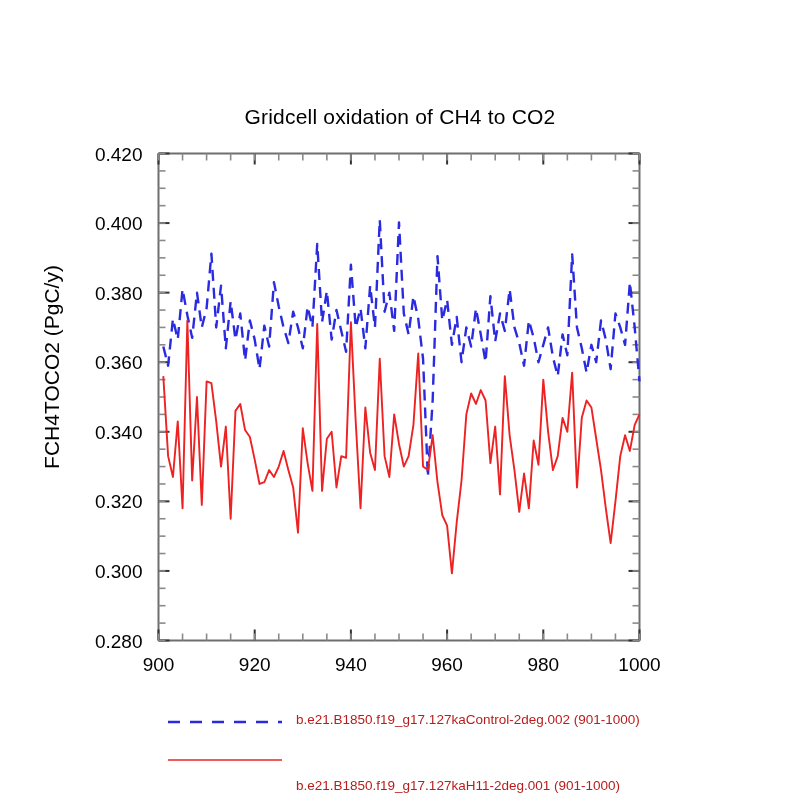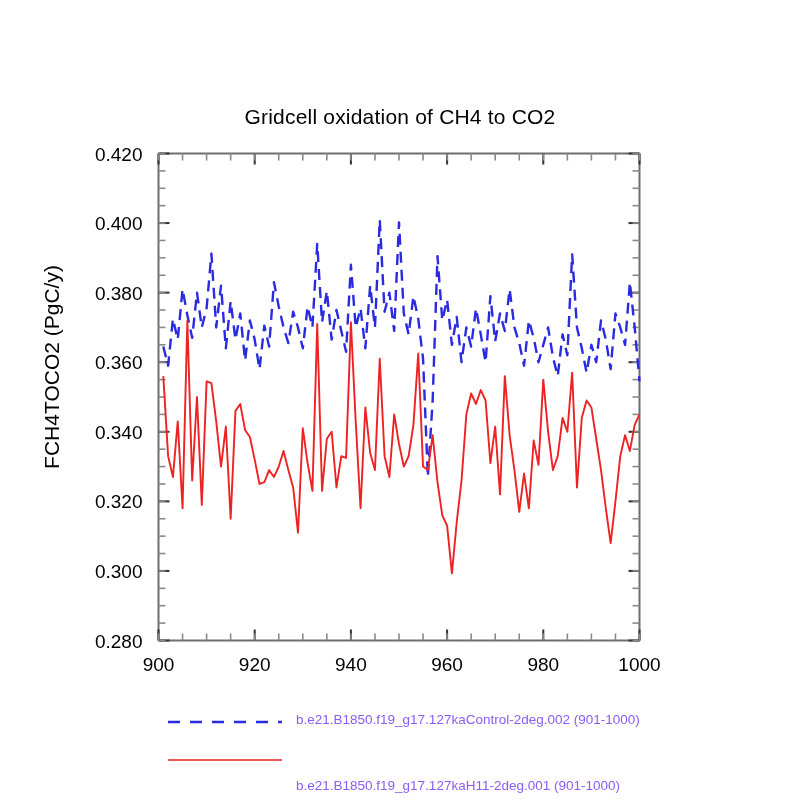--- a/index.html
+++ b/index.html
@@ -41,21 +41,21 @@
     color: #000;
   }
   #plot-svg {
     position: absolute;
     left: 0;
     top: 0;
   }
   .legend-row-label {
     position: absolute;
     font-size: 13.5px;
-    color: #8b5cf6;
+    color: #b91c1c;
     white-space: nowrap;
   }
   #legend-label-0 { left: 296px; top: 712px; }
   #legend-label-1 { left: 296px; top: 750px; margin-top: 28px; }
 </style>
 </head>
 <body>
 
 <div id="figure">
 

